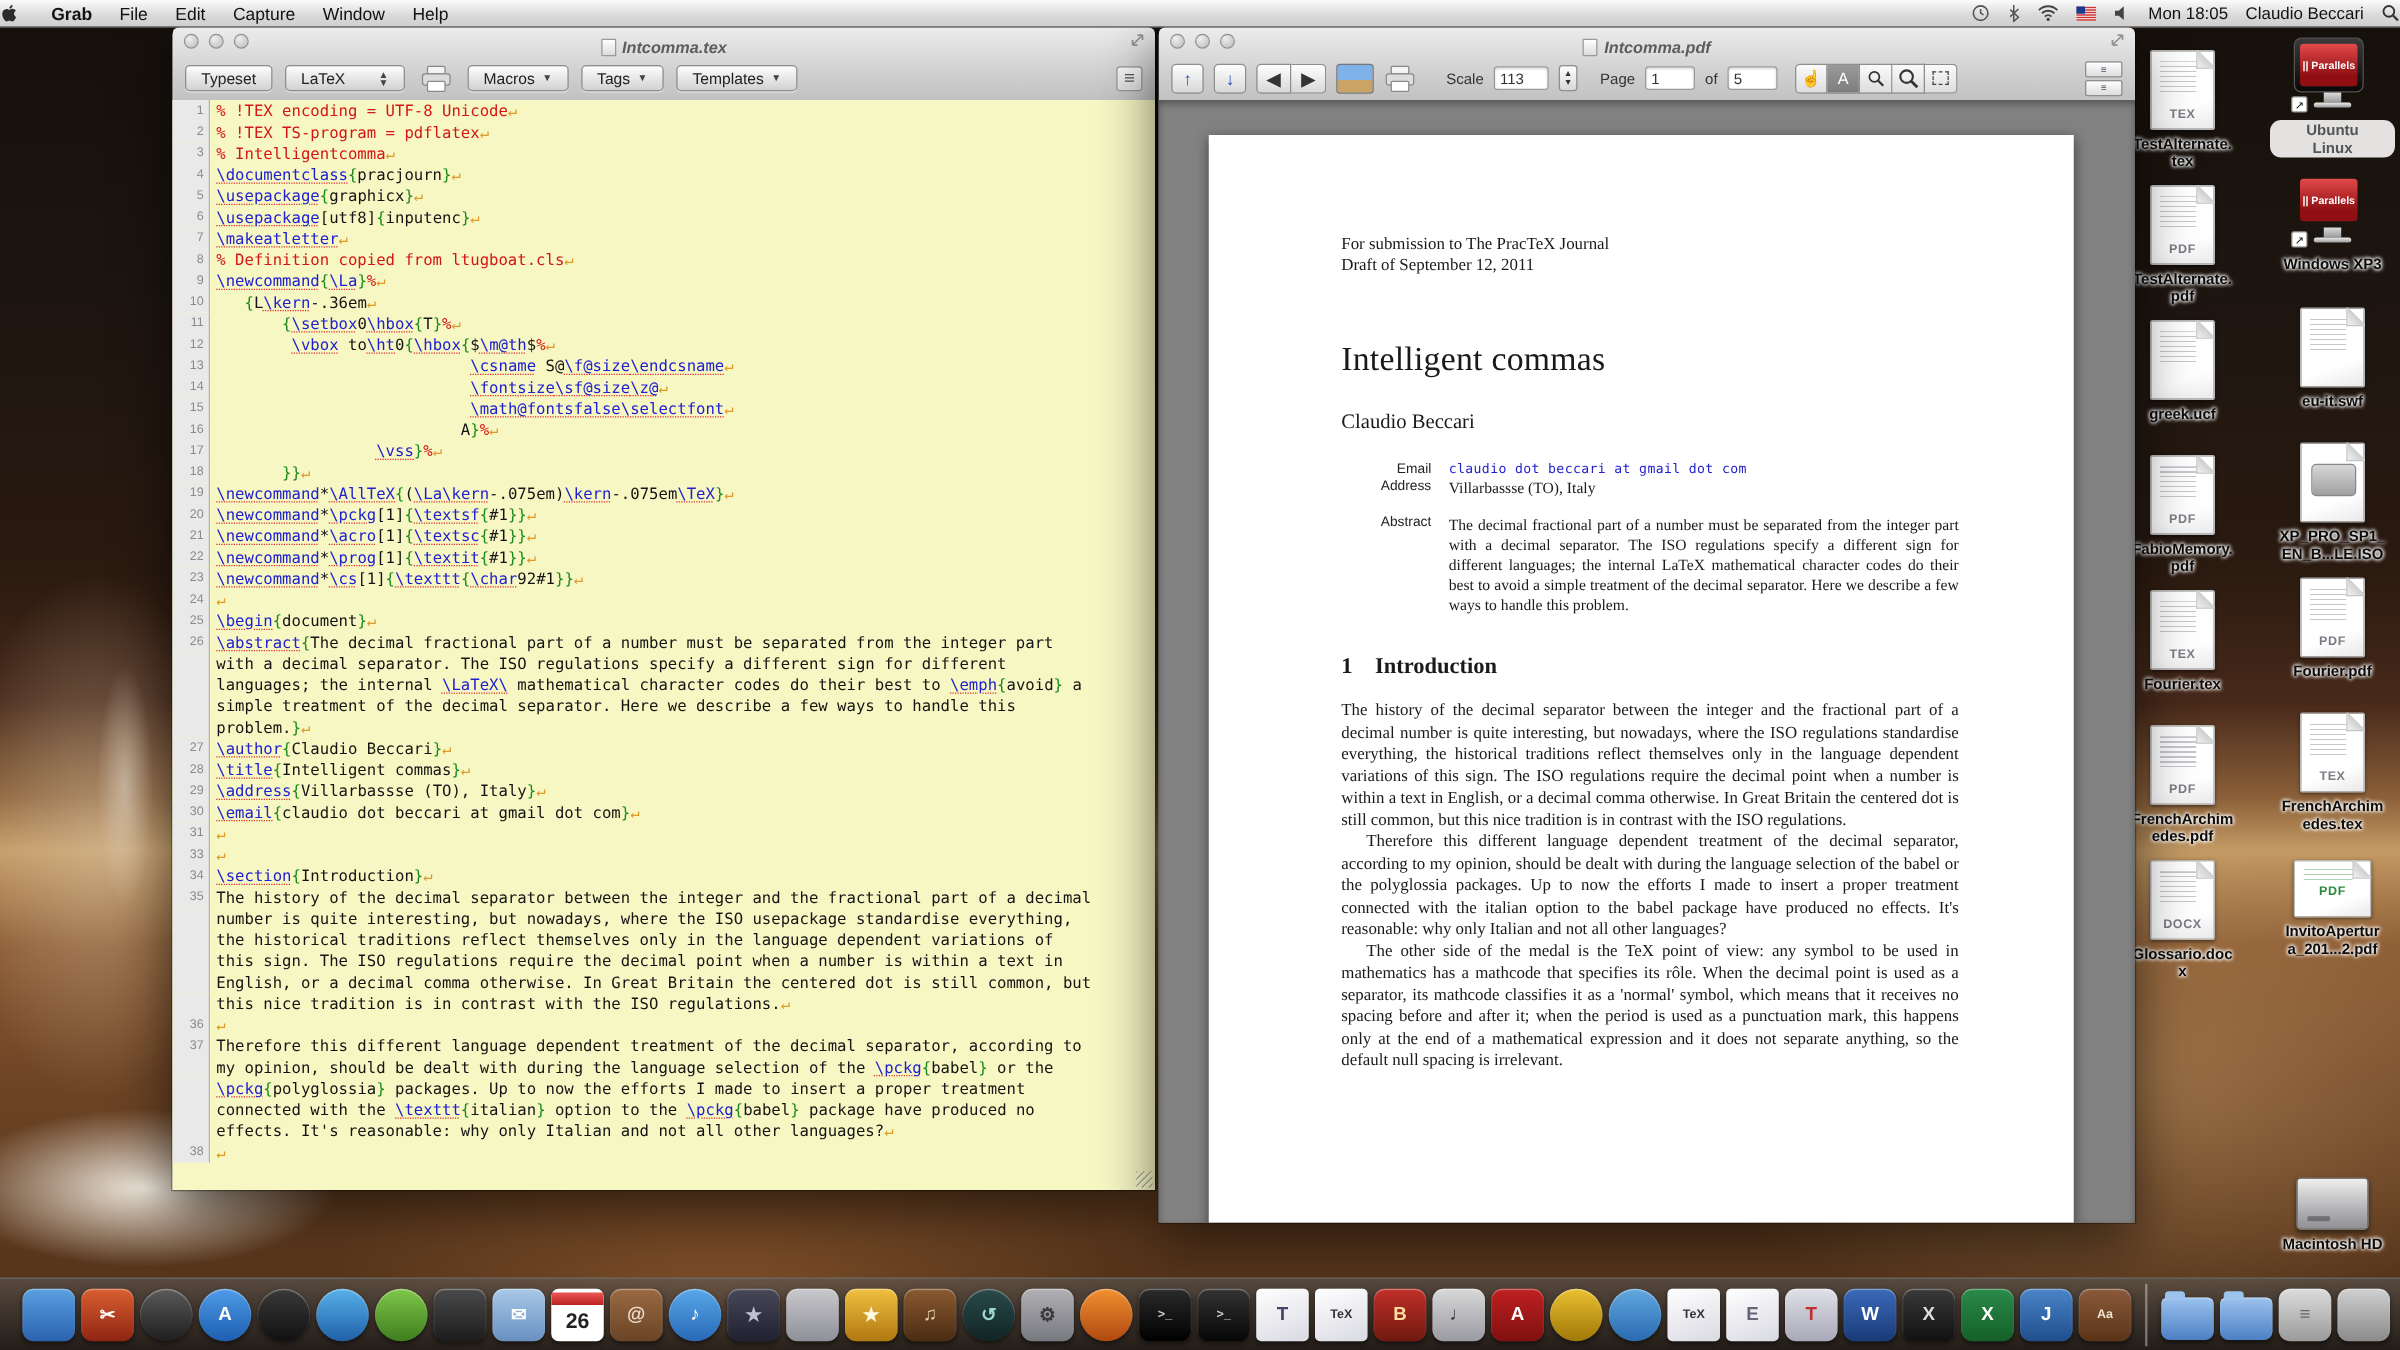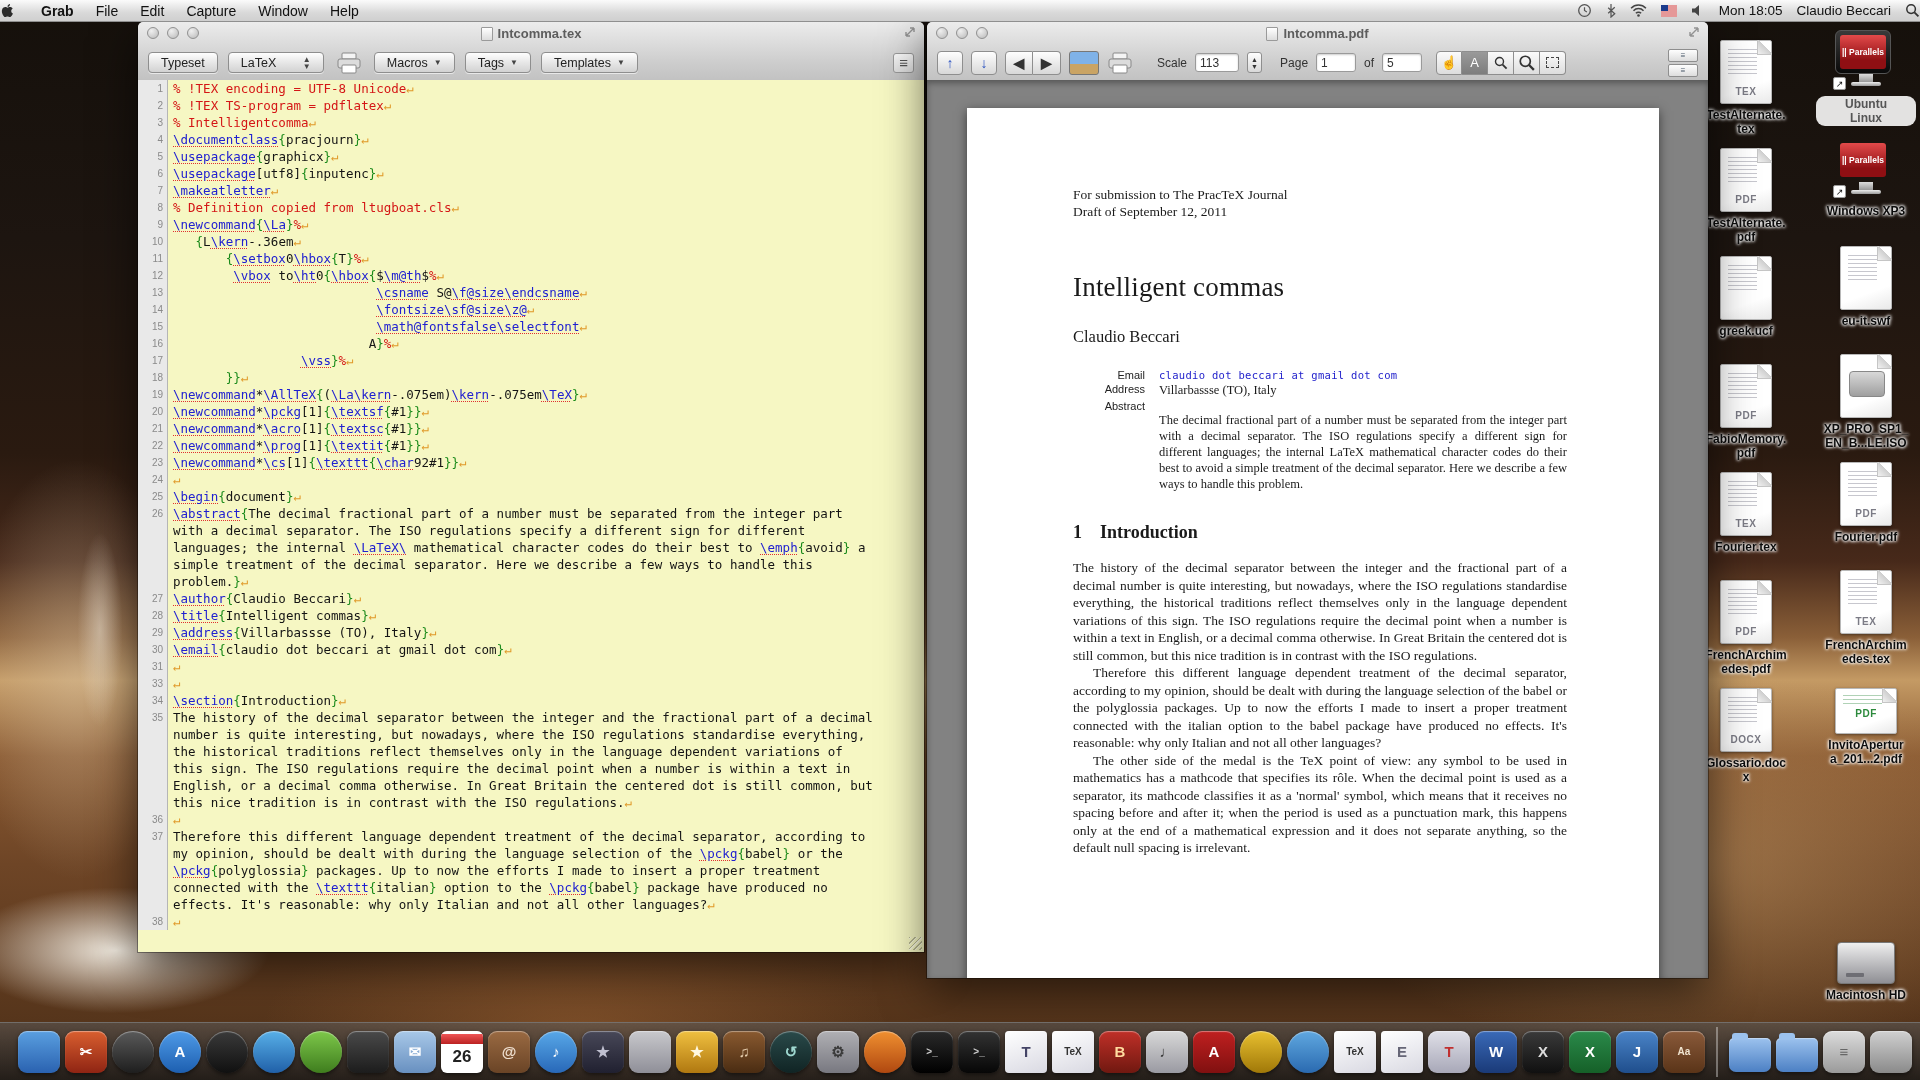--- a/index.html
+++ b/index.html
@@ -31,21 +31,21 @@
   .mb-item.first { font-weight:bold; }
   .mb-right { margin-left:auto; display:flex; align-items:center; gap:14px; }
   .mb-right .stat svg { vertical-align:-3px; }
   .mb-clock, .mb-user { font-size:13.5px; }
 
   
   .window { position:absolute; border-radius:6px 6px 0 0;
     box-shadow:0 14px 46px rgba(0,0,0,.6), 0 0 0 1px rgba(0,0,0,.35); background:#ccc; }
   .chrome { border-radius:5px 5px 0 0; background:linear-gradient(#ececec,#cdcdcd 70%,#c2c2c2);
     border-bottom:1px solid #8d8d8d; position:relative; }
-  .titlebar { height:23px; display:flex; align-items:center; position:relative; }
+  .titlebar { height:23px; display:flex; align-items:flex-end; position:relative;font-style:italic; }
   .tl-group { position:absolute; left:9px; top:5px; display:flex; gap:8px; }
   .tl { width:12px; height:12px; border-radius:50%; border:1px solid #919191;
     background:radial-gradient(circle at 35% 30%, #efefef, #b9b9b9); }
   .win-title { margin:0 auto; font-size:13px; color:#5d5d5d; font-weight:bold; display:flex; gap:5px; align-items:center; }
   .win-title .mini-doc { width:12px; height:14px; background:linear-gradient(#fff,#dcdcdc); border:1px solid #9a9a9a; border-radius:1px; }
   .expand-glyph { position:absolute; right:8px; top:4px; opacity:.75; }
 
   
   .tex-window { left:138px; top:22px; width:786px; height:930px; z-index:20; }
   .tex-toolbar { height:35px; display:flex; align-items:center; gap:10px; padding:0 10px; }
@@ -474,21 +474,21 @@
         <div class="code-row"><span class="ln"></span><span class="codeline"><span class="seg-tx">simple treatment of the decimal separator. Here we describe a few ways to handle this</span></span></div>
         <div class="code-row"><span class="ln"></span><span class="codeline"><span class="seg-tx">problem.</span><span class="seg-br">}</span><span class="seg-rt">↵</span></span></div>
         <div class="code-row"><span class="ln">27</span><span class="codeline"><span class="seg-cs">\author</span><span class="seg-br">{</span><span class="seg-tx">Claudio Beccari</span><span class="seg-br">}</span><span class="seg-rt">↵</span></span></div>
         <div class="code-row"><span class="ln">28</span><span class="codeline"><span class="seg-cs">\title</span><span class="seg-br">{</span><span class="seg-tx">Intelligent commas</span><span class="seg-br">}</span><span class="seg-rt">↵</span></span></div>
         <div class="code-row"><span class="ln">29</span><span class="codeline"><span class="seg-cs">\address</span><span class="seg-br">{</span><span class="seg-tx">Villarbassse (TO), Italy</span><span class="seg-br">}</span><span class="seg-rt">↵</span></span></div>
         <div class="code-row"><span class="ln">30</span><span class="codeline"><span class="seg-cs">\email</span><span class="seg-br">{</span><span class="seg-tx">claudio dot beccari at gmail dot com</span><span class="seg-br">}</span><span class="seg-rt">↵</span></span></div>
         <div class="code-row"><span class="ln">31</span><span class="codeline"><span class="seg-rt">↵</span></span></div>
         <div class="code-row"><span class="ln">33</span><span class="codeline"><span class="seg-rt">↵</span></span></div>
         <div class="code-row"><span class="ln">34</span><span class="codeline"><span class="seg-cs">\section</span><span class="seg-br">{</span><span class="seg-tx">Introduction</span><span class="seg-br">}</span><span class="seg-rt">↵</span></span></div>
         <div class="code-row"><span class="ln">35</span><span class="codeline"><span class="seg-tx">The history of the decimal separator between the integer and the fractional part of a decimal</span></span></div>
-        <div class="code-row"><span class="ln"></span><span class="codeline"><span class="seg-tx">number is quite interesting, but nowadays, where the ISO regulations standardise everything,</span></span></div>
+        <div class="code-row"><span class="ln"></span><span class="codeline"><span class="seg-tx">number is quite interesting, but nowadays, where the ISO usepackage standardise everything,</span></span></div>
         <div class="code-row"><span class="ln"></span><span class="codeline"><span class="seg-tx">the historical traditions reflect themselves only in the language dependent variations of</span></span></div>
         <div class="code-row"><span class="ln"></span><span class="codeline"><span class="seg-tx">this sign. The ISO regulations require the decimal point when a number is within a text in</span></span></div>
         <div class="code-row"><span class="ln"></span><span class="codeline"><span class="seg-tx">English, or a decimal comma otherwise. In Great Britain the centered dot is still common, but</span></span></div>
         <div class="code-row"><span class="ln"></span><span class="codeline"><span class="seg-tx">this nice tradition is in contrast with the ISO regulations.</span><span class="seg-rt">↵</span></span></div>
         <div class="code-row"><span class="ln">36</span><span class="codeline"><span class="seg-rt">↵</span></span></div>
         <div class="code-row"><span class="ln">37</span><span class="codeline"><span class="seg-tx">Therefore this different language dependent treatment of the decimal separator, according to</span></span></div>
         <div class="code-row"><span class="ln"></span><span class="codeline"><span class="seg-tx">my opinion, should be dealt with during the language selection of the </span><span class="seg-cs">\pckg</span><span class="seg-br">{</span><span class="seg-tx">babel</span><span class="seg-br">}</span><span class="seg-tx"> or the</span></span></div>
         <div class="code-row"><span class="ln"></span><span class="codeline"><span class="seg-cs">\pckg</span><span class="seg-br">{</span><span class="seg-tx">polyglossia</span><span class="seg-br">}</span><span class="seg-tx"> packages. Up to now the efforts I made to insert a proper treatment</span></span></div>
         <div class="code-row"><span class="ln"></span><span class="codeline"><span class="seg-tx">connected with the </span><span class="seg-cs">\texttt</span><span class="seg-br">{</span><span class="seg-tx">italian</span><span class="seg-br">}</span><span class="seg-tx"> option to the </span><span class="seg-cs">\pckg</span><span class="seg-br">{</span><span class="seg-tx">babel</span><span class="seg-br">}</span><span class="seg-tx"> package have produced no</span></span></div>
         <div class="code-row"><span class="ln"></span><span class="codeline"><span class="seg-tx">effects. It's reasonable: why only Italian and not all other languages?</span><span class="seg-rt">↵</span></span></div>
@@ -572,21 +572,21 @@
         <div>For submission to The PracTeX Journal</div>
         <div>Draft of September 12, 2011</div>
       </div>
       <div class="pdf-title">Intelligent commas</div>
       <div class="pdf-author">Claudio Beccari</div>
       <div class="meta">
         <span class="lbl">Email</span>
         <span class="email-val">claudio dot beccari at gmail dot com</span>
         <span class="lbl">Address</span>
         <span style="font-size:12.5px;">Villarbassse (TO), Italy</span>
-        <span class="lbl" style="">Abstract</span>
+        <span class="lbl" style="margin-top:12px;">Abstract</span>
         <span class="abs-val" style="margin-top:12px;">The decimal fractional part of a number must be separated from the integer part with a decimal separator. The ISO regulations specify a different sign for different languages; the internal LaTeX mathematical character codes do their best to avoid a simple treatment of the decimal separator. Here we describe a few ways to handle this problem.</span>
       </div>
       <div class="pdf-section">
         <span class="no">1</span><span>Introduction</span>
       </div>
       <div class="pdf-paras">
           <div class="p">The history of the decimal separator between the integer and the fractional part of a decimal number is quite interesting, but nowadays, where the ISO regulations standardise everything, the historical traditions reflect themselves only in the language dependent variations of this sign. The ISO regulations require the decimal point when a number is within a text in English, or a decimal comma otherwise. In Great Britain the centered dot is still common, but this nice tradition is in contrast with the ISO regulations.</div>
           <div class="p">Therefore this different language dependent treatment of the decimal separator, according to my opinion, should be dealt with during the language selection of the babel or the polyglossia packages. Up to now the efforts I made to insert a proper treatment connected with the italian option to the babel package have produced no effects. It's reasonable: why only Italian and not all other languages?</div>
           <div class="p">The other side of the medal is the TeX point of view: any symbol to be used in mathematics has a mathcode that specifies its rôle. When the decimal point is used as a separator, its mathcode classifies it as a 'normal' symbol, which means that it receives no spacing before and after it; when the period is used as a punctuation mark, this happens only at the end of a mathematical expression and it does not separate anything, so the default null spacing is irrelevant.</div>
         </div>

